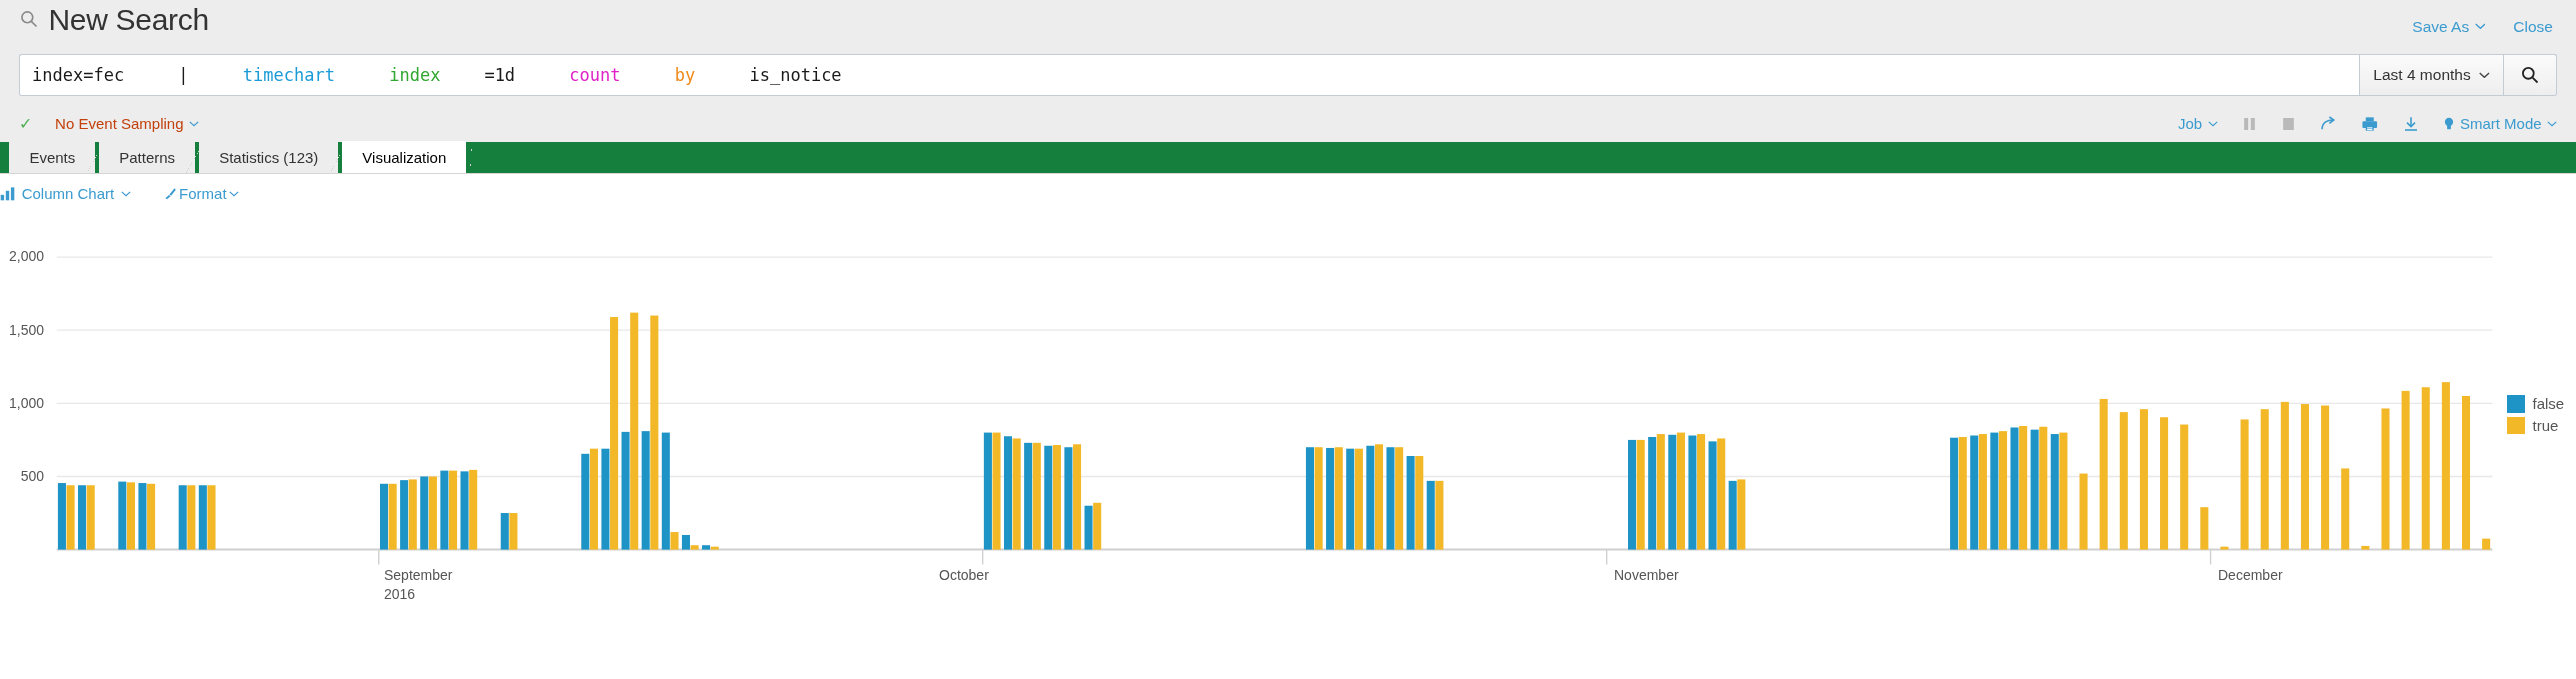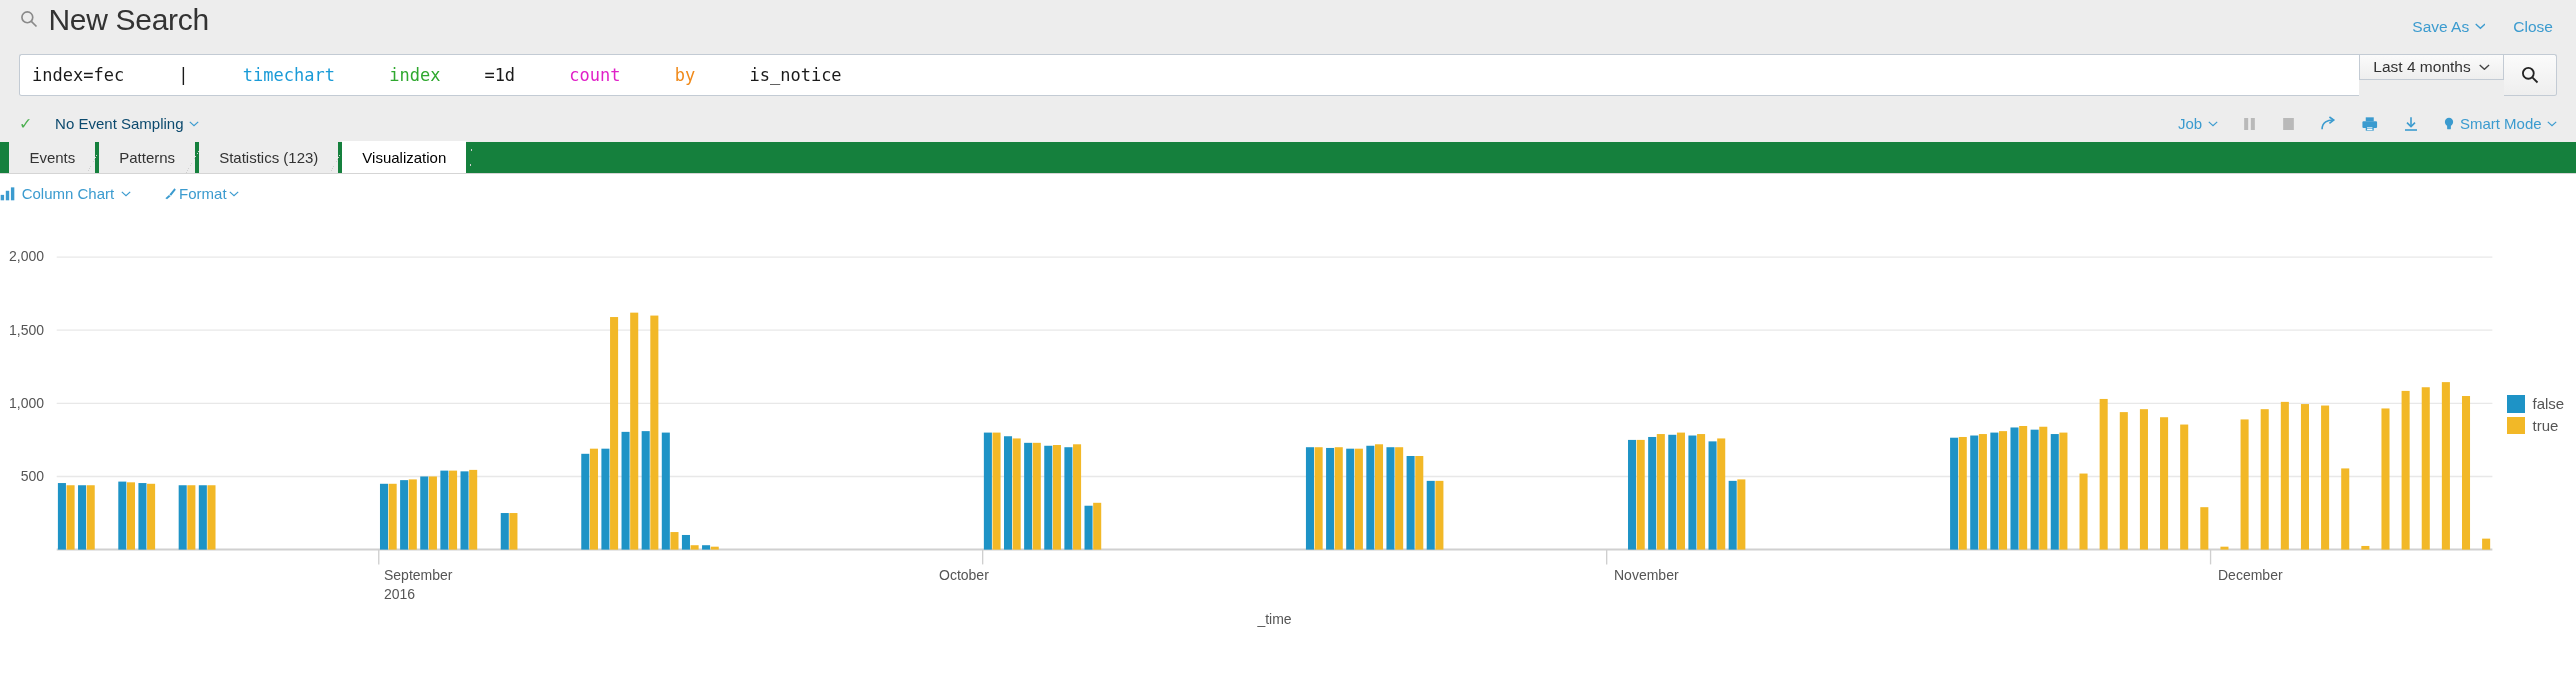--- a/index.html
+++ b/index.html
@@ -60,21 +60,21 @@
     white-space: pre;
     overflow: hidden;
     gap: 44px;
   }
   .tok-plain { color:#1a1a1a; }
   .tok-cmd   { color:#1a9bd7; }
   .tok-arg   { color:#2fa82f; }
   .tok-fn    { color:#e020c8; }
   .tok-kw    { color:#f08a1b; }
   .time-picker {
-    height: 26px; min-width: 142px;
+    height: 42px; min-width: 142px;
     background: linear-gradient(#fbfbfb,#eeeeee);
     border: 0.7px solid #c3cbd4;
     display:flex; align-items:center; justify-content:center; gap:8px;
     padding: 0 13.5px;
     font-size: 15.5px; color:#333; white-space: nowrap; cursor: pointer;
   }
   .search-go {
     height: 42px; width: 53px;
     background: linear-gradient(#fbfbfb,#eeeeee);
     border: 0.7px solid #c3cbd4;
@@ -89,21 +89,21 @@
     position: relative;
     height: 37px;
     background: #ededed;
     padding: 0 19px;
     display:flex; align-items:center;
   }
   .status-left { display:flex; align-items:center; gap: 6.7px; }
   .check-icon { color:#4caf50; font-size: 16px; line-height:1; }
   .status-text { font-size: 15px; color:#333333; white-space: nowrap; }
   .sampling-link {
-    color:#0c4a6e; font-size: 15px; margin-left: 16px;
+    color:#c2410c; font-size: 15px; margin-left: 16px;
     display:flex; align-items:center; gap:5.4px; cursor:pointer; white-space: nowrap;
   }
   .status-right {
     position:absolute; right: 19px; top:0; height:37px;
     display:flex; align-items:center; gap: 24px;
   }
   .job-link, .mode-link {
     color:#3b9bcf; font-size:15px; display:flex; align-items:center; gap:5.4px;
     cursor:pointer; white-space: nowrap;
   }
@@ -463,21 +463,20 @@
   <div class="legend-box" id="legend-box" style="left: 2507px; top: 182px;">
       <div class="legend-item">
         <span class="legend-swatch" style="background: rgb(30, 147, 198);"></span>
         <span class="legend-label">false</span>
       </div>
       <div class="legend-item">
         <span class="legend-swatch" style="background: rgb(242, 184, 39);"></span>
         <span class="legend-label">true</span>
       </div>
     </div>
-  <div class="axis-title" id="x-axis-title" style="left: 0px; width: 2549px; top: 398px;">_time</div>
 <div class="y-tick-label" style="left: 0px; width: 44px; top: 255px;">500</div>
     <div class="y-tick-label" style="left: 0px; width: 44px; top: 182px;">1,000</div>
     <div class="y-tick-label" style="left: 0px; width: 44px; top: 109px;">1,500</div>
     <div class="y-tick-label" style="left: 0px; width: 44px; top: 35px;">2,000</div>
     <div class="x-tick-label" style="left: 384px; top: 353px;">September
 2016</div>
     <div class="x-tick-label" style="left: 939px; top: 353px;">October</div>
     <div class="x-tick-label" style="left: 1614px; top: 353px;">November</div>
     <div class="x-tick-label" style="left: 2218px; top: 353px;">December</div>
   </div>

